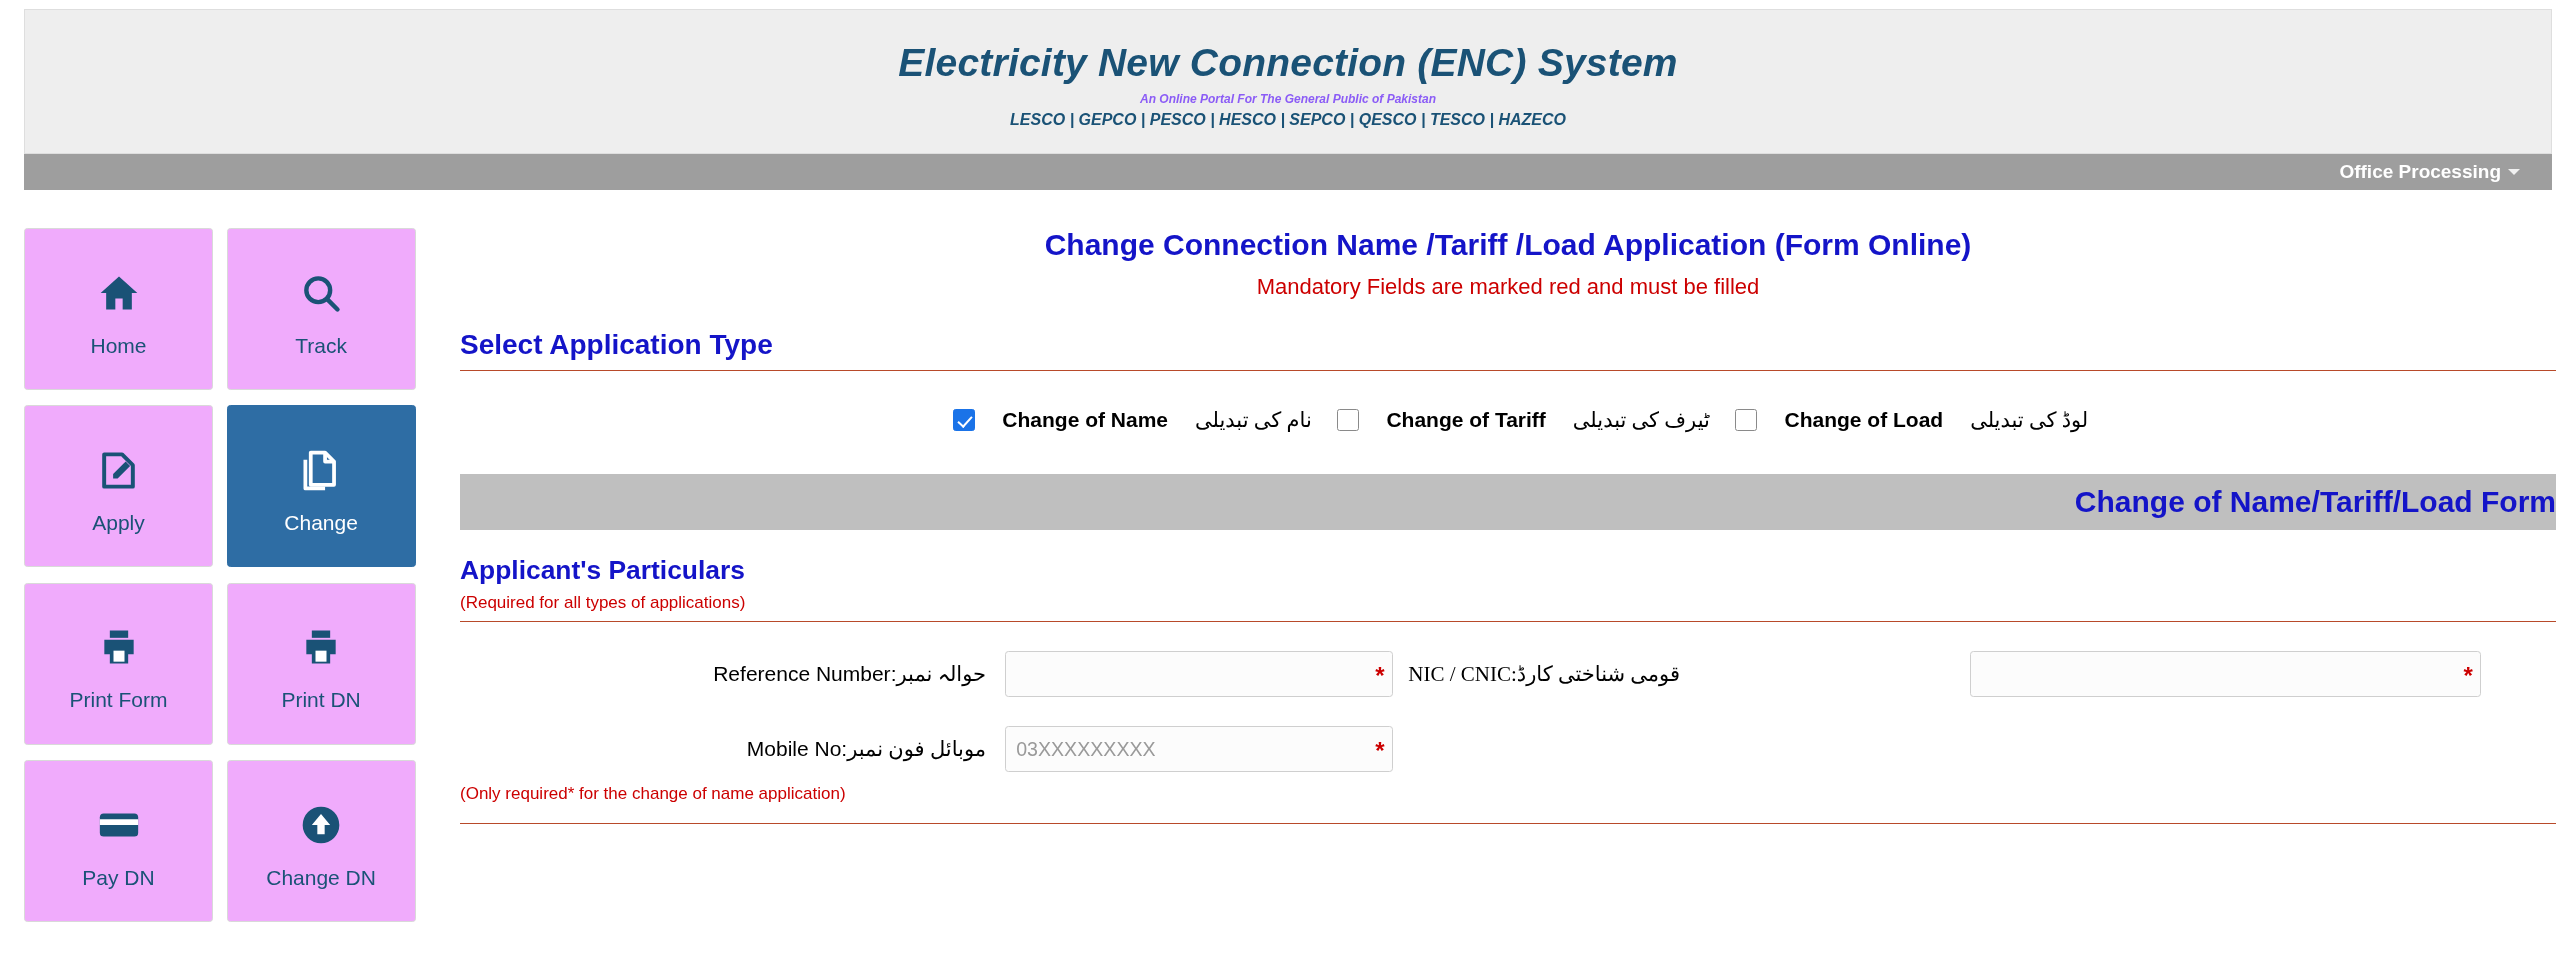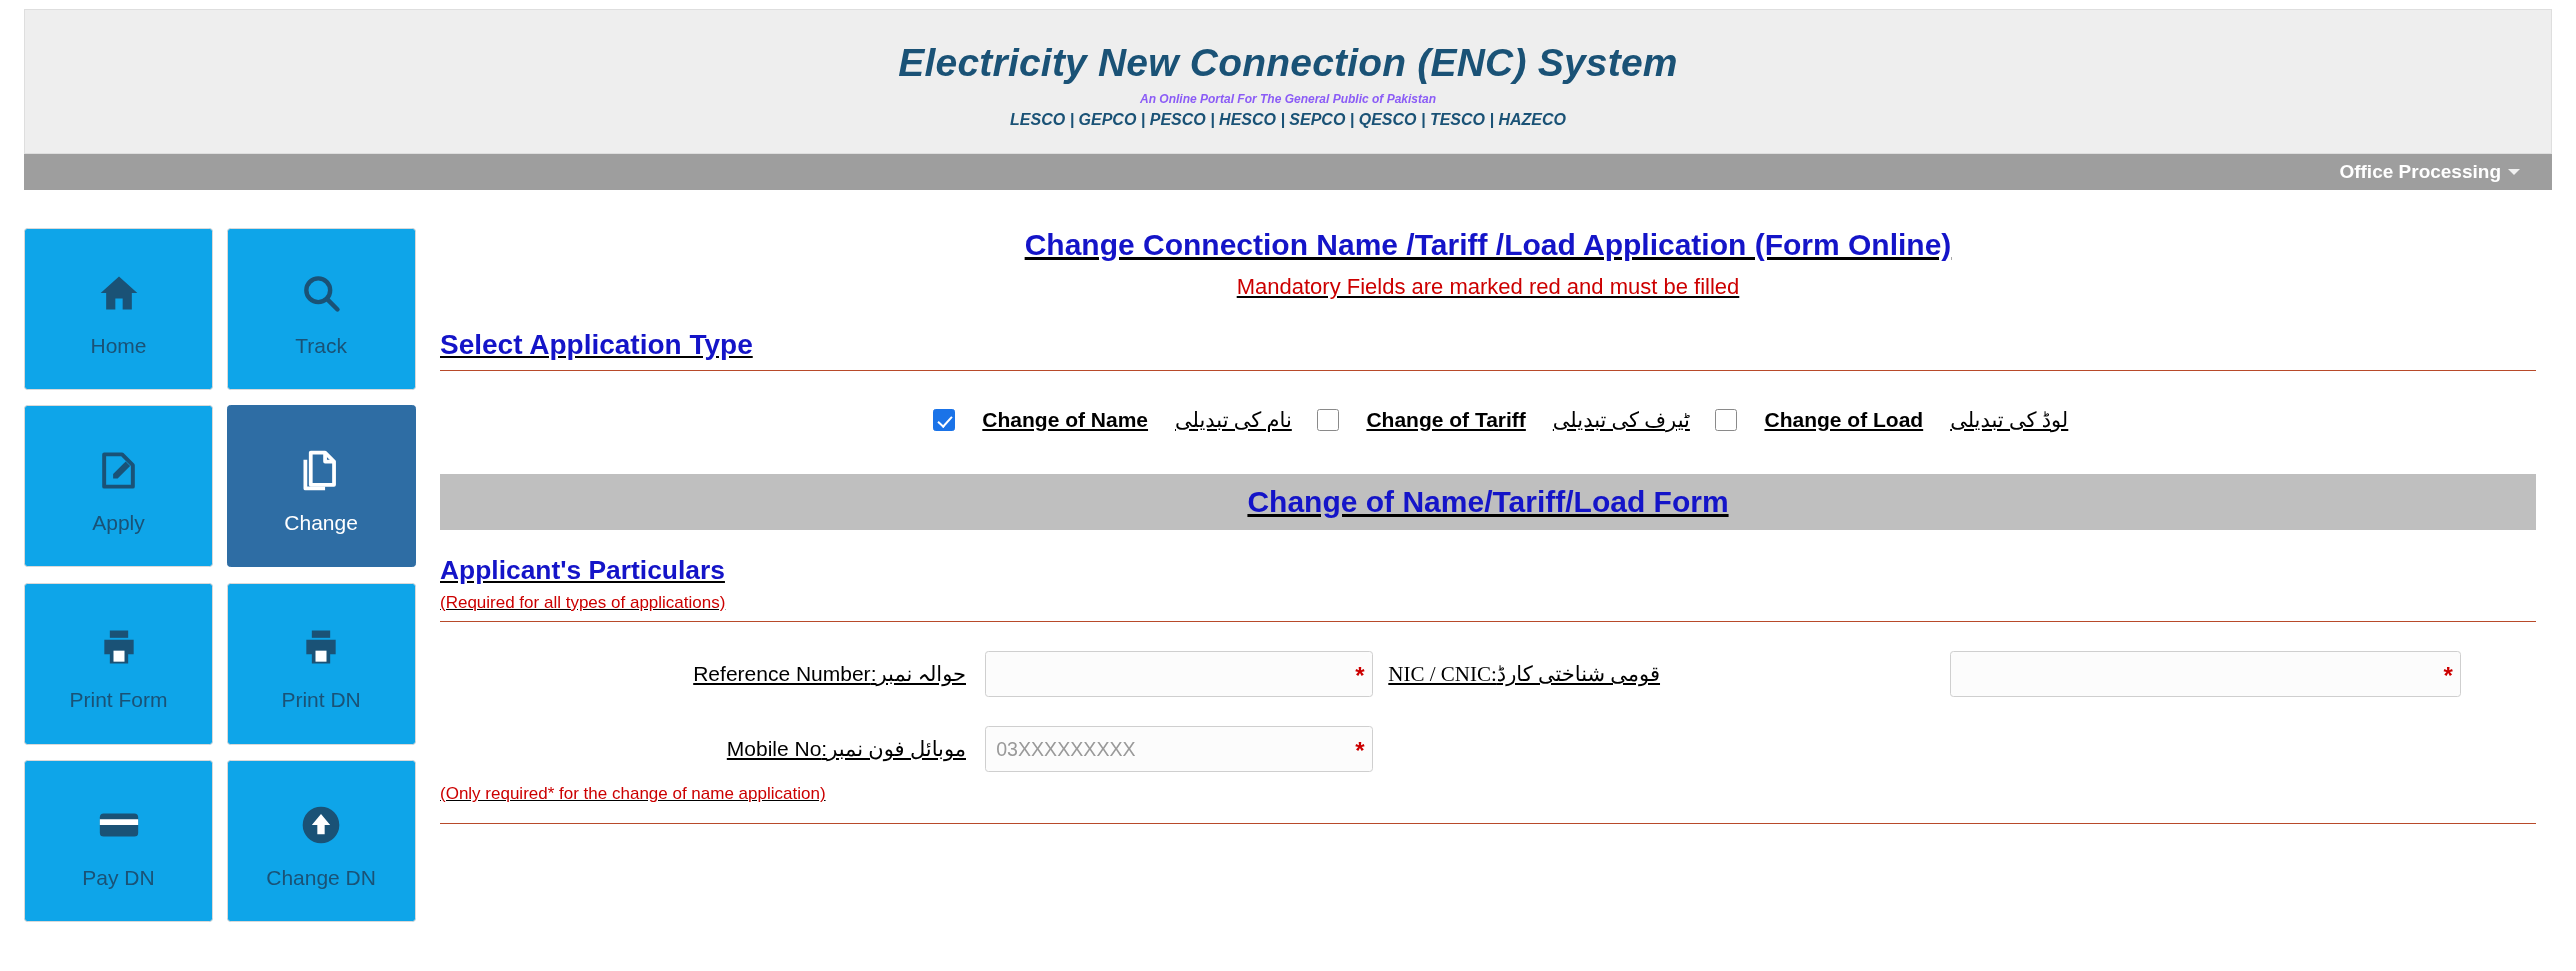--- a/index.html
+++ b/index.html
@@ -68,21 +68,21 @@
 
   
   .sidebar {
     position: absolute;
     left: 24px; top: 228px;
     width: 400px;
   }
   .side-row { display: flex; gap: 13.6px; margin-bottom: 15.3px; }
   .side-btn {
     width: 189px; height: 162px;
-    background: #0ea5e9;
+    background: #f0abfc;
     border: 0.9px solid #d9d9d9;
     border-radius: 3.4px;
     display: flex;
     flex-direction: column;
     align-items: center;
     justify-content: center;
     color: #1a5276;
     cursor: pointer;
   }
   .side-btn.active {
@@ -93,23 +93,22 @@
   .side-ico { height: 65px; display: flex; align-items: center; justify-content: center; }
   .side-ico svg { display: block; }
   .side-label {
     font-size: 21px;
     margin-top: 8.5px;
   }
 
   
   .main {
     position: absolute;
-    left: 440px; top: 228px;
+    left: 460px; top: 228px;
     width: 2096px;
-    text-decoration: underline;
   }
   .form-title {
     text-align: center;
     color: #1414c8;
     font-size: 30px;
     font-weight: bold;
   }
   .mandatory-note {
     text-align: center;
     color: #cc0000;
@@ -167,21 +166,21 @@
   }
   .cb-en { font-size: 21px; font-weight: bold; color: #000000; }
   .cb-ur { font-size: 21px; color: #000000; font-family: "Liberation Serif", serif; }
 
   .form-banner {
     margin-top: 41px;
     background: #bfbfbf;
     height: 56px;
     display: flex;
     align-items: center;
-    justify-content: center;
+    justify-content: flex-end;
   }
   .form-banner span {
     color: #1414c8;
     font-size: 30px;
     font-weight: bold;
   }
 
   .sub-head {
     margin-top: 25.6px;
     color: #1414c8;

